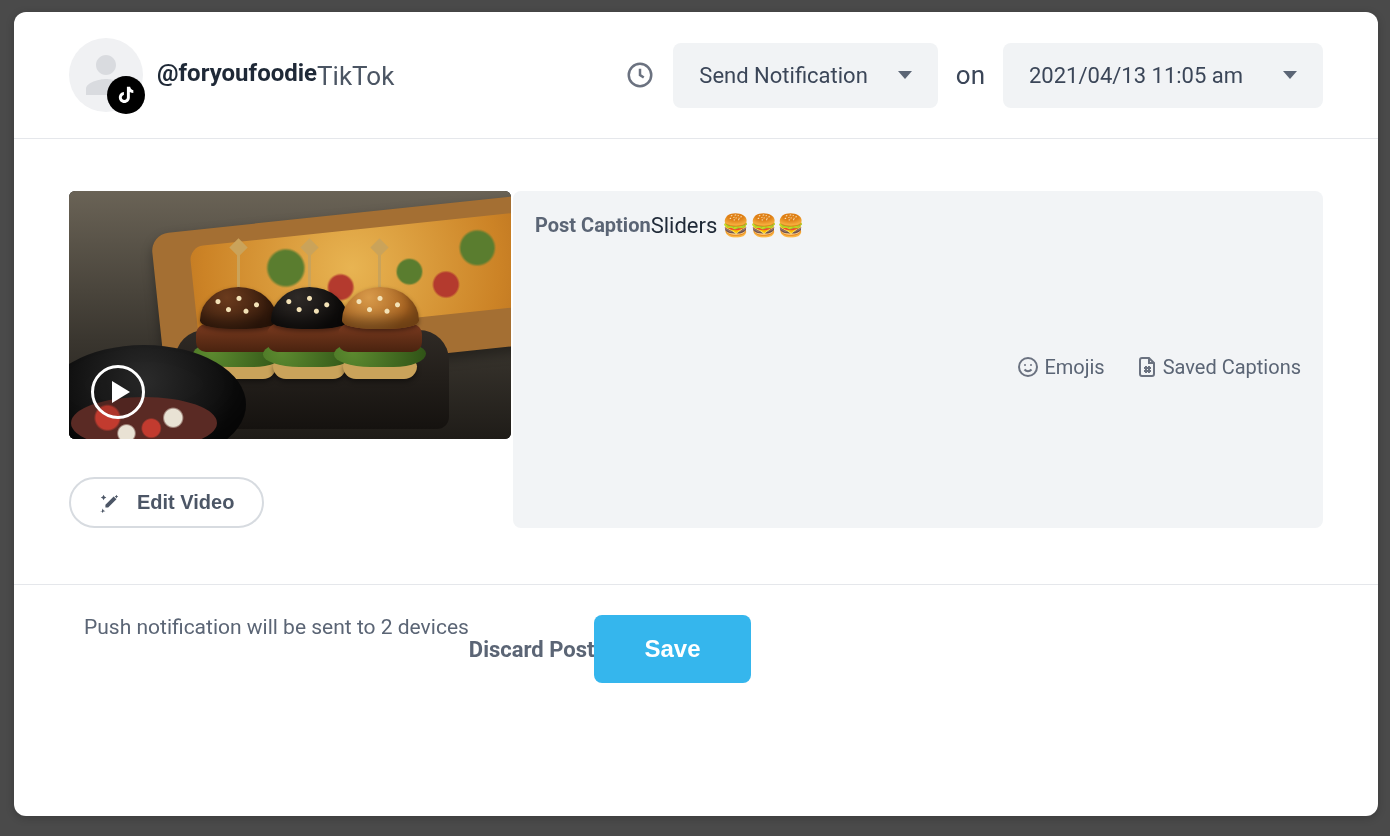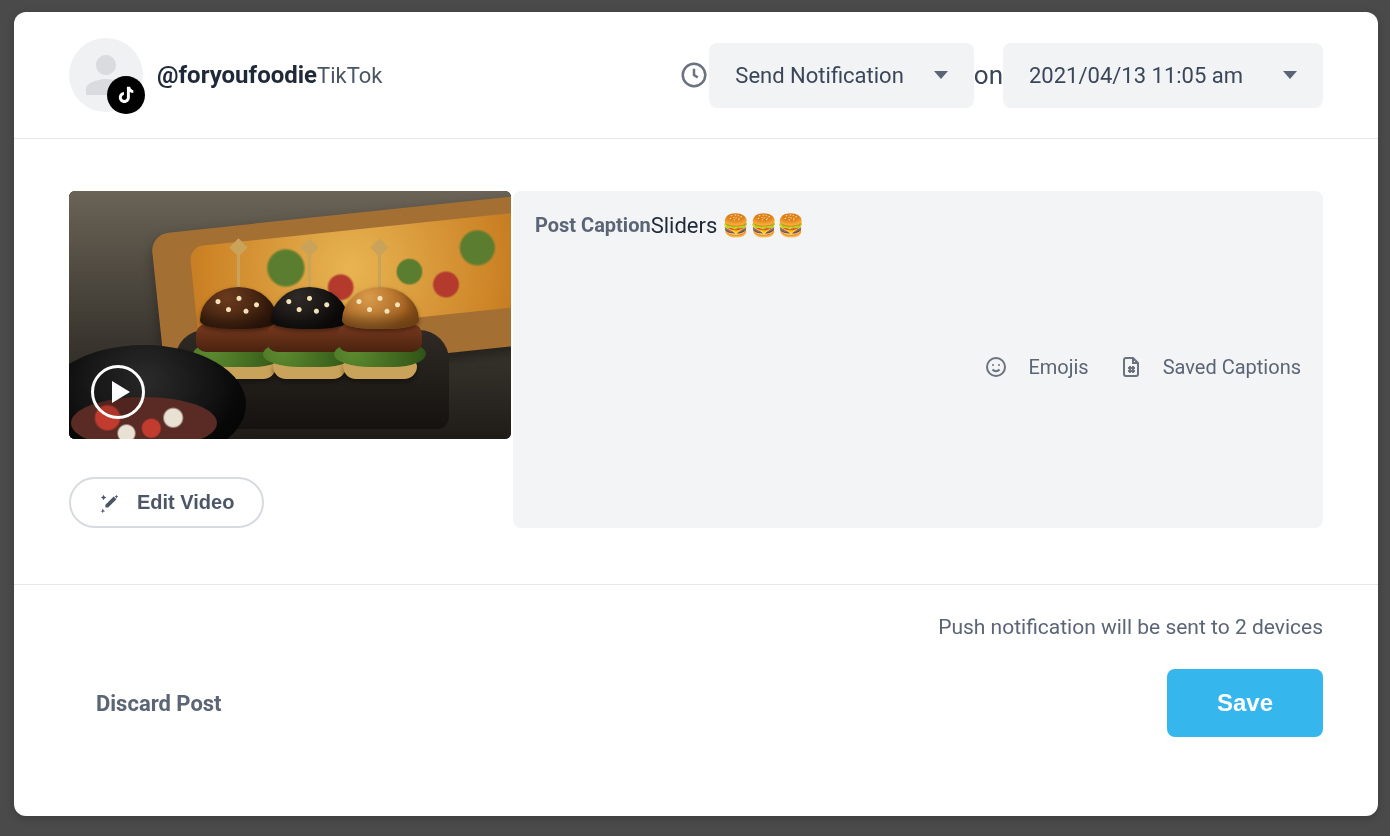--- a/index.html
+++ b/index.html
@@ -78,29 +78,29 @@
     }
     .account-text {
       display: flex;
     }
     .username {
       font-weight: 700;
       font-size: 24px;
       color: #1f2937;
     }
     .platform {
-      font-size: 22px;
+      font-size: 26px;
       color: #4b5563;
       margin-top: 2px;
     }
 
     .schedule-area {
       display: flex;
       align-items: center;
-      gap: 0;
+      gap: 18px;
     }
     .clock-icon {
       color: #6b7280;
       display: flex;
       align-items: center;
     }
     .clock-icon svg {
       width: 30px;
       height: 30px;
       stroke: #6b7280;
@@ -249,30 +249,29 @@
     }
     .caption-tools {
       display:flex;
       gap: 30px;
       align-items:center;
       color:#5b6575;
       font-size:20px;
       padding-top: 10px;
     }
     .tool {
-      display:inline-flex; gap:20px; cursor:pointer;
+      display:inline-flex; gap:4px; cursor:pointer;
     }
     .tool svg{width:24px; height:24px; stroke:#6b7280; fill:none; stroke-width:2;}
 
     
     .footer {
       padding: 30px 55px 20px 70px;
       display:flex;
-      flex-direction:column;
-      margin-left:12px;
+      flex-direction:row;
     }
     .push-note {
       text-align:right;
       font-size:21px;
       color:#5b6575;
       margin-bottom: 30px;
     }
     .footer-actions {
       display:flex;
       justify-content:space-between;

